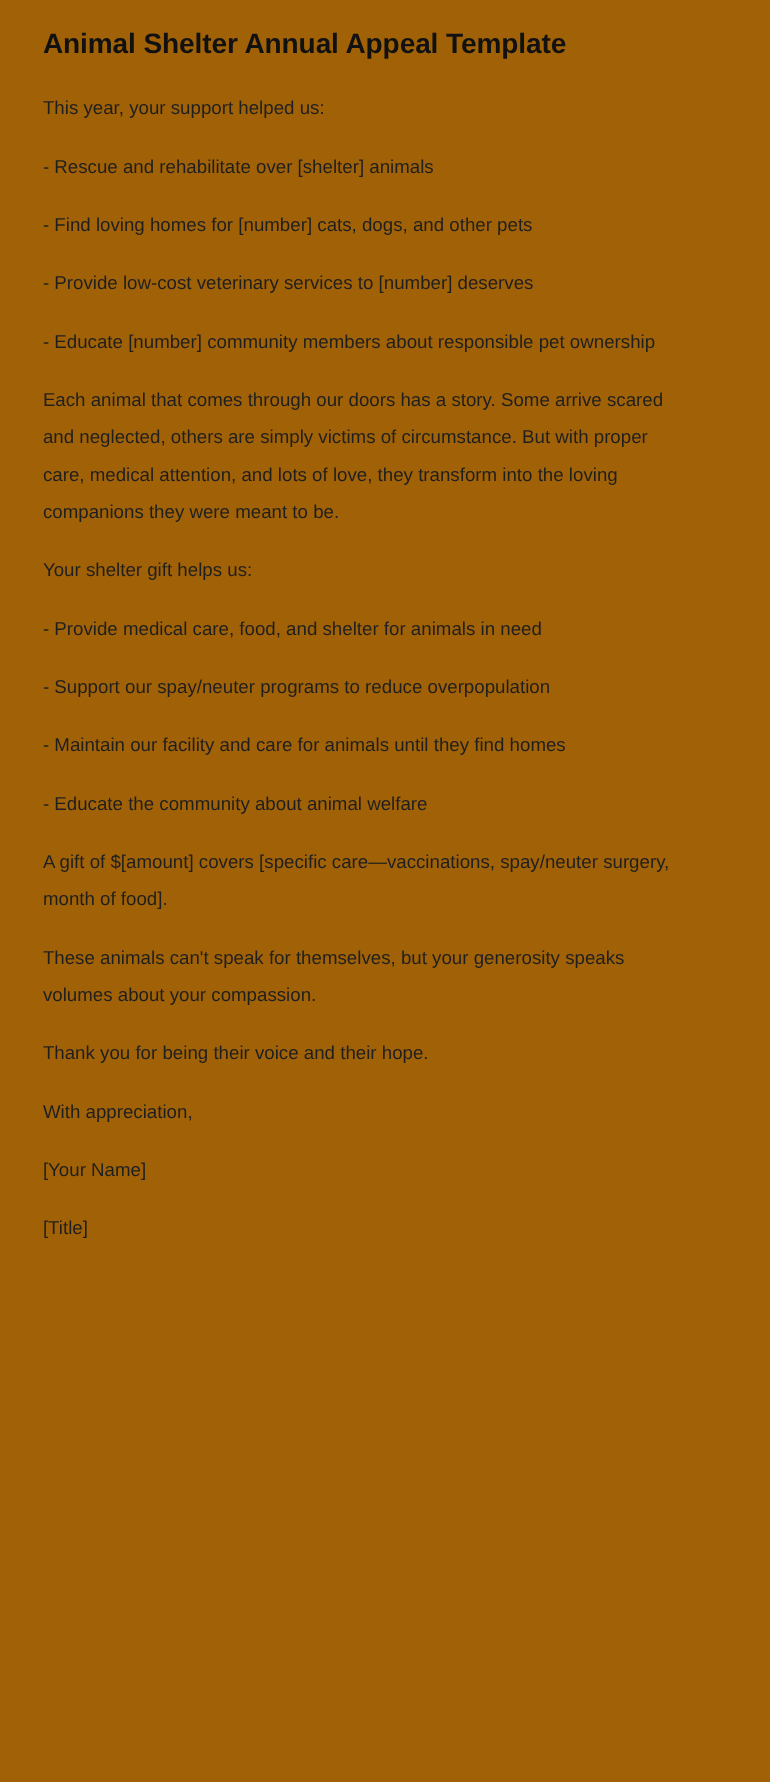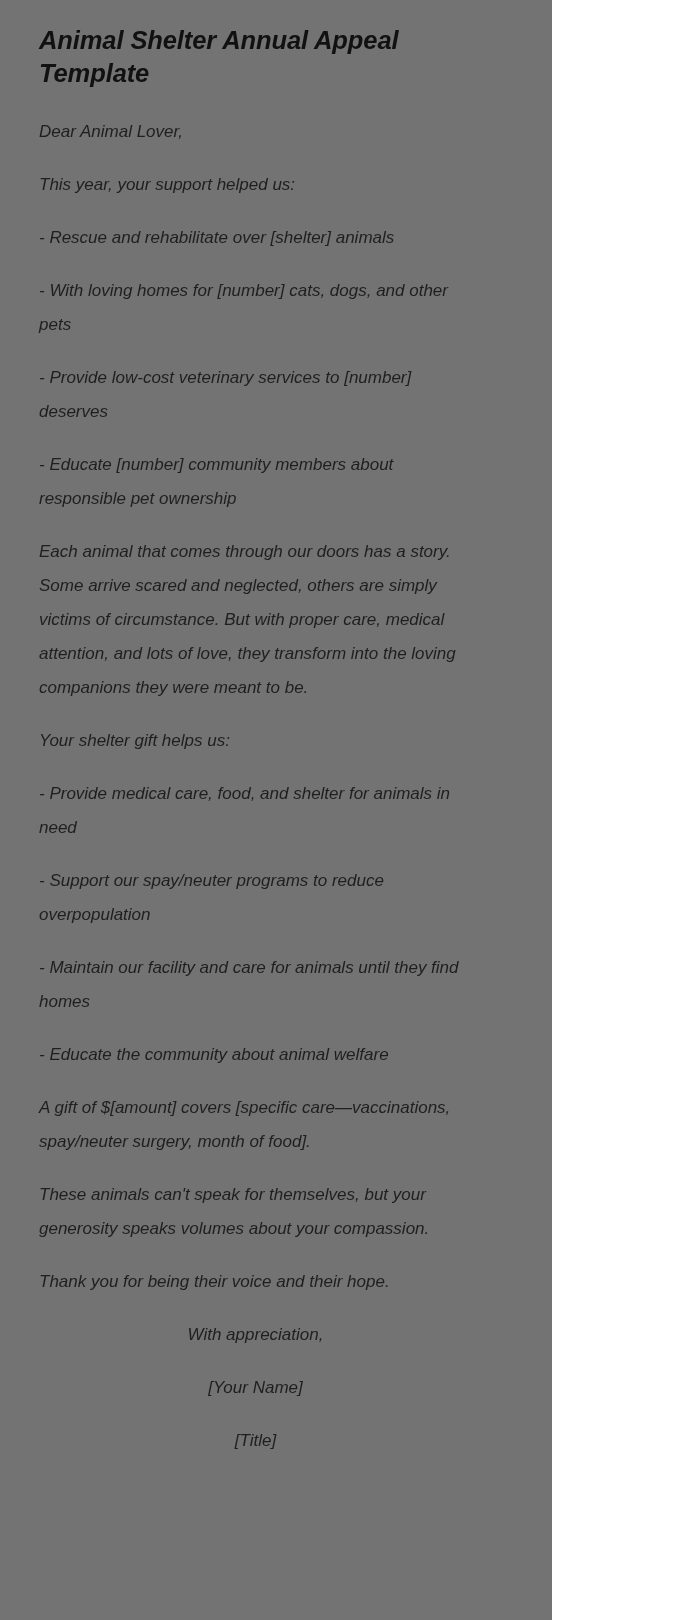--- a/index.html
+++ b/index.html
@@ -8,26 +8,25 @@
     background: #ffffff;
   }
   body {
     width: 700px;
     min-height: 1620px;
     font-family: "Liberation Sans", sans-serif;
     color: #1b1b1b;
     -webkit-font-smoothing: antialiased;
   }
   .page {
-    width: 552px;
+    width: 700px;
     min-height: 1620px;
-    background: #737373;
+    background: #a16207;
     box-sizing: border-box;
     padding: 0 80px 0 39px;
-    font-style: italic;
   }
   .doc-title {
     font-size: 25.5px;
     font-weight: bold;
     line-height: 1.3;
     letter-spacing: -0.1px;
     color: #111111;
     margin: 0;
     padding-top: 24px;
     padding-bottom: 6px;
@@ -39,38 +38,36 @@
     margin: 0;
     padding-top: 19px;
     max-width: 582px;
     word-wrap: break-word;
   }
   .para.bullet {
     max-width: 582px;
   }
   .para.signoff {
     max-width: 582px;
-    text-align: center;
   }
 </style>
 </head>
 <body>
 
 <div class="page">
 
   <h1 class="doc-title">Animal Shelter Annual Appeal Template</h1>
 
-  <p class="para">Dear Animal Lover,</p>
 
 
   <p class="para">This year, your support helped us:</p>
 
   <p class="para bullet">- Rescue and rehabilitate over [shelter] animals</p>
 
-  <p class="para bullet">- With loving homes for [number] cats, dogs, and other pets</p>
+  <p class="para bullet">- Find loving homes for [number] cats, dogs, and other pets</p>
 
   <p class="para bullet">- Provide low-cost veterinary services to [number] deserves</p>
 
   <p class="para bullet">- Educate [number] community members about responsible pet ownership</p>
 
   <p class="para">Each animal that comes through our doors has a story. Some arrive scared and neglected, others are simply victims of circumstance. But with proper care, medical attention, and lots of love, they transform into the loving companions they were meant to be.</p>
 
 
   <p class="para">Your shelter gift helps us:</p>
 

